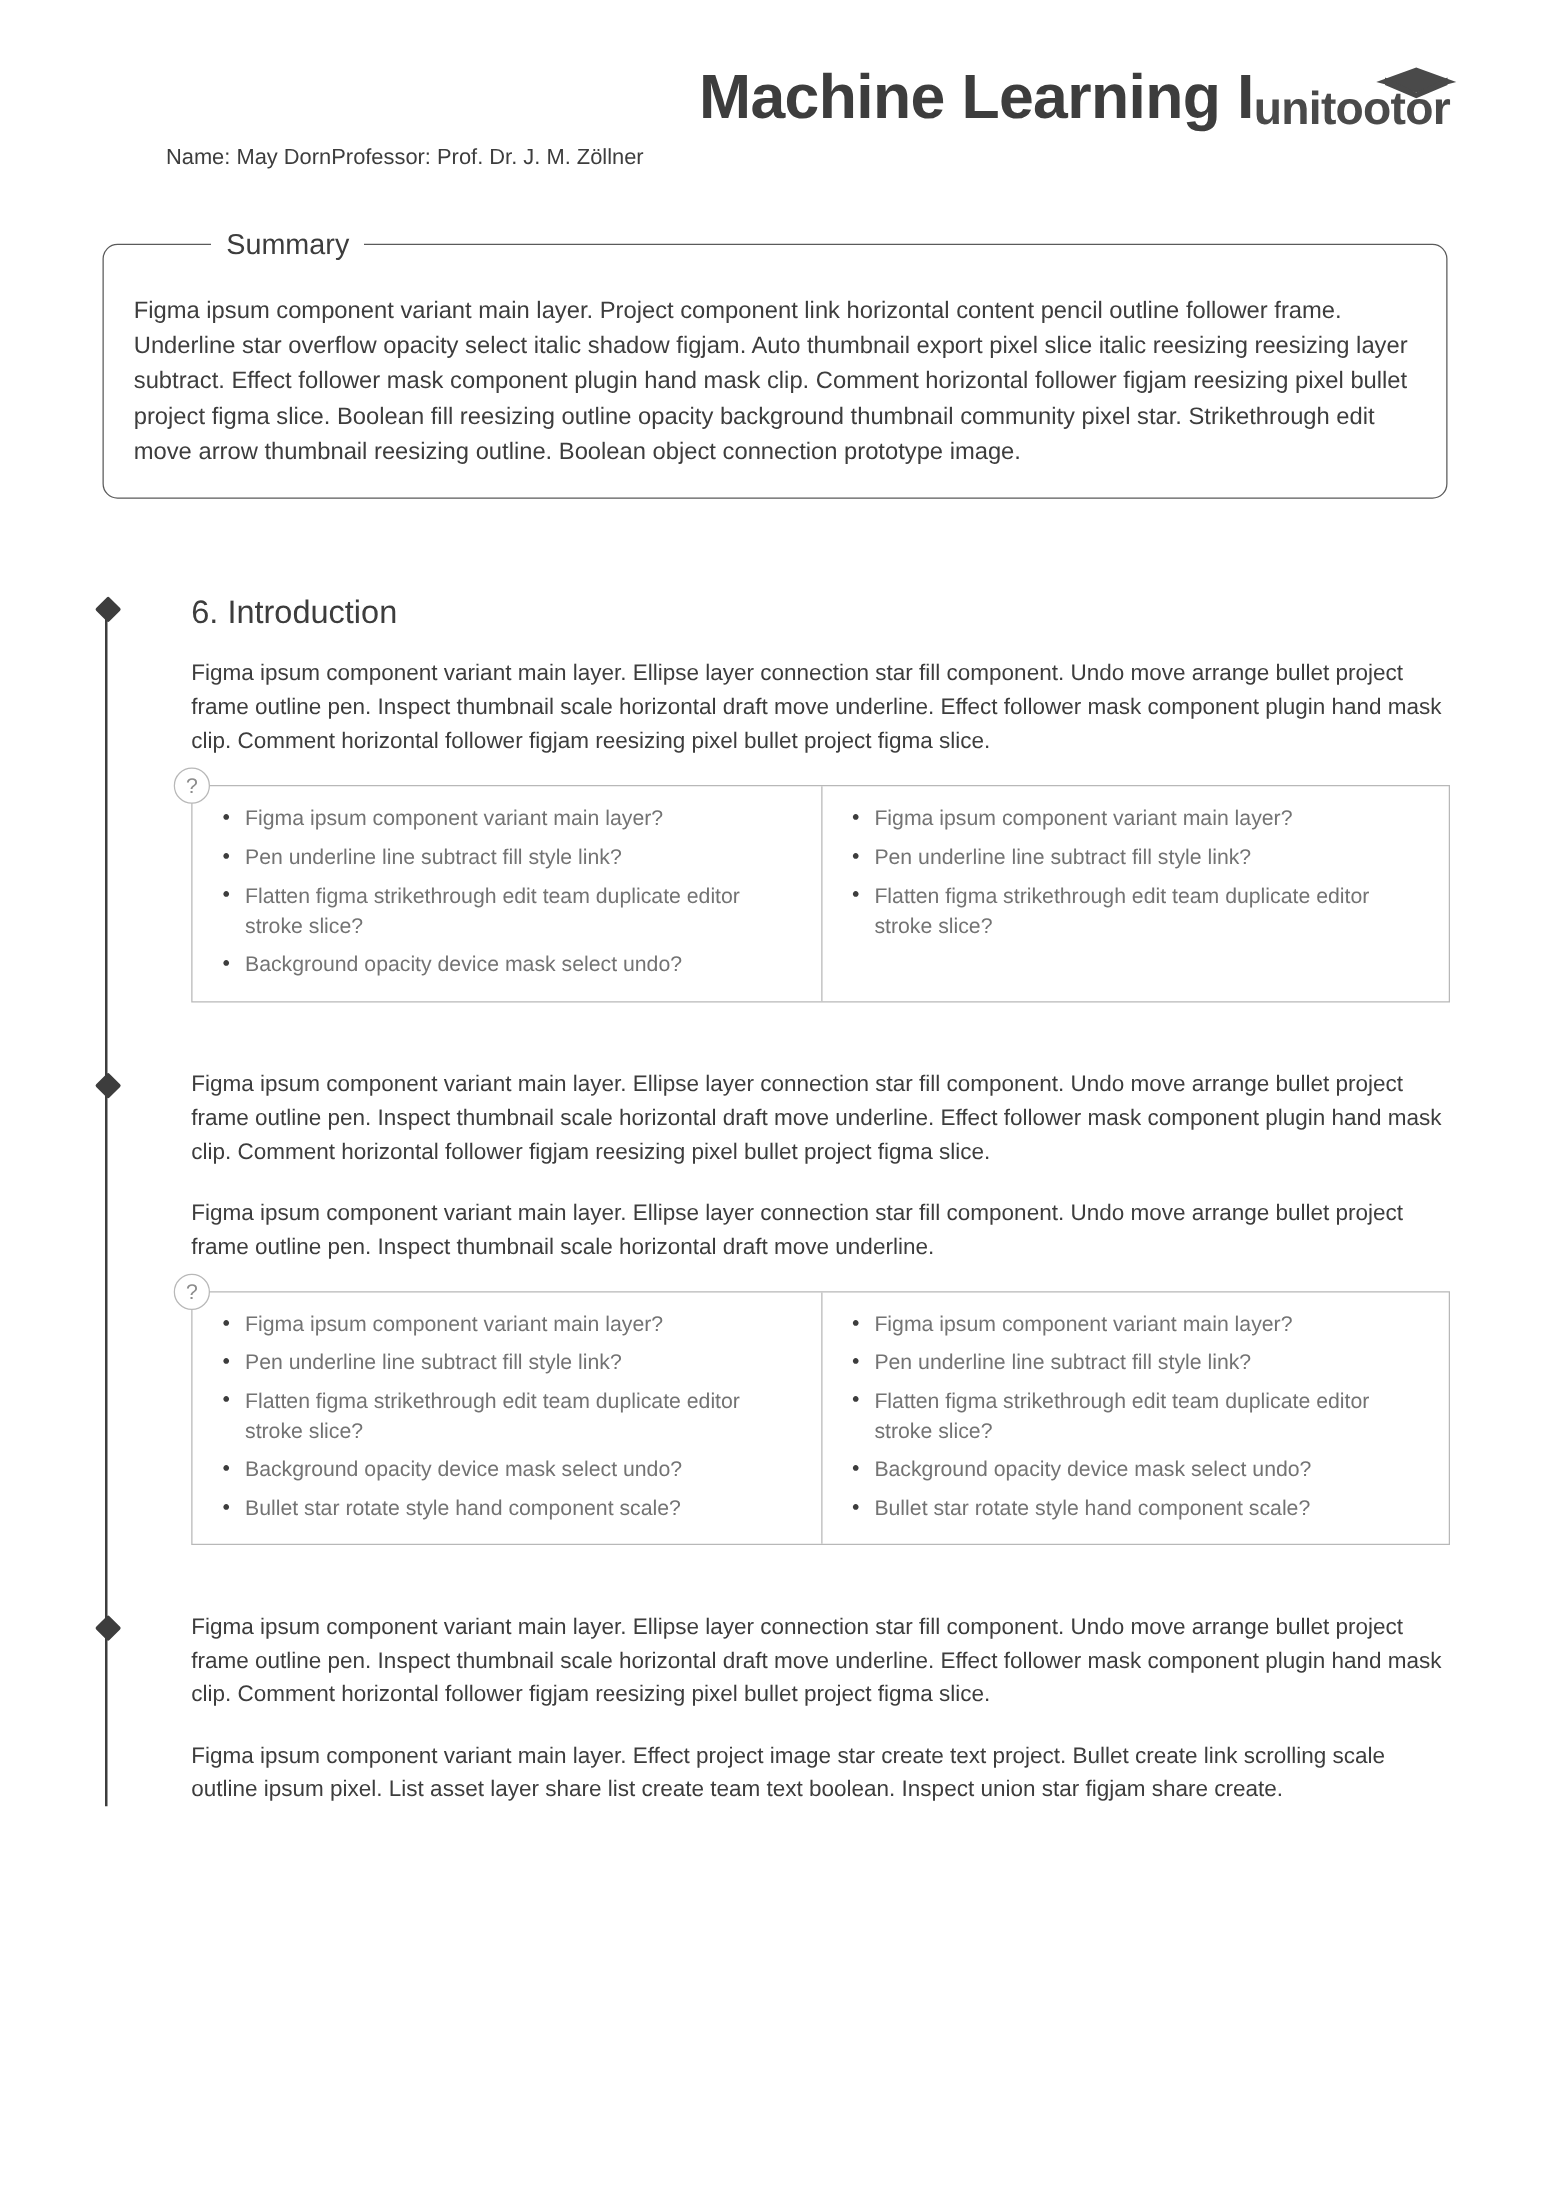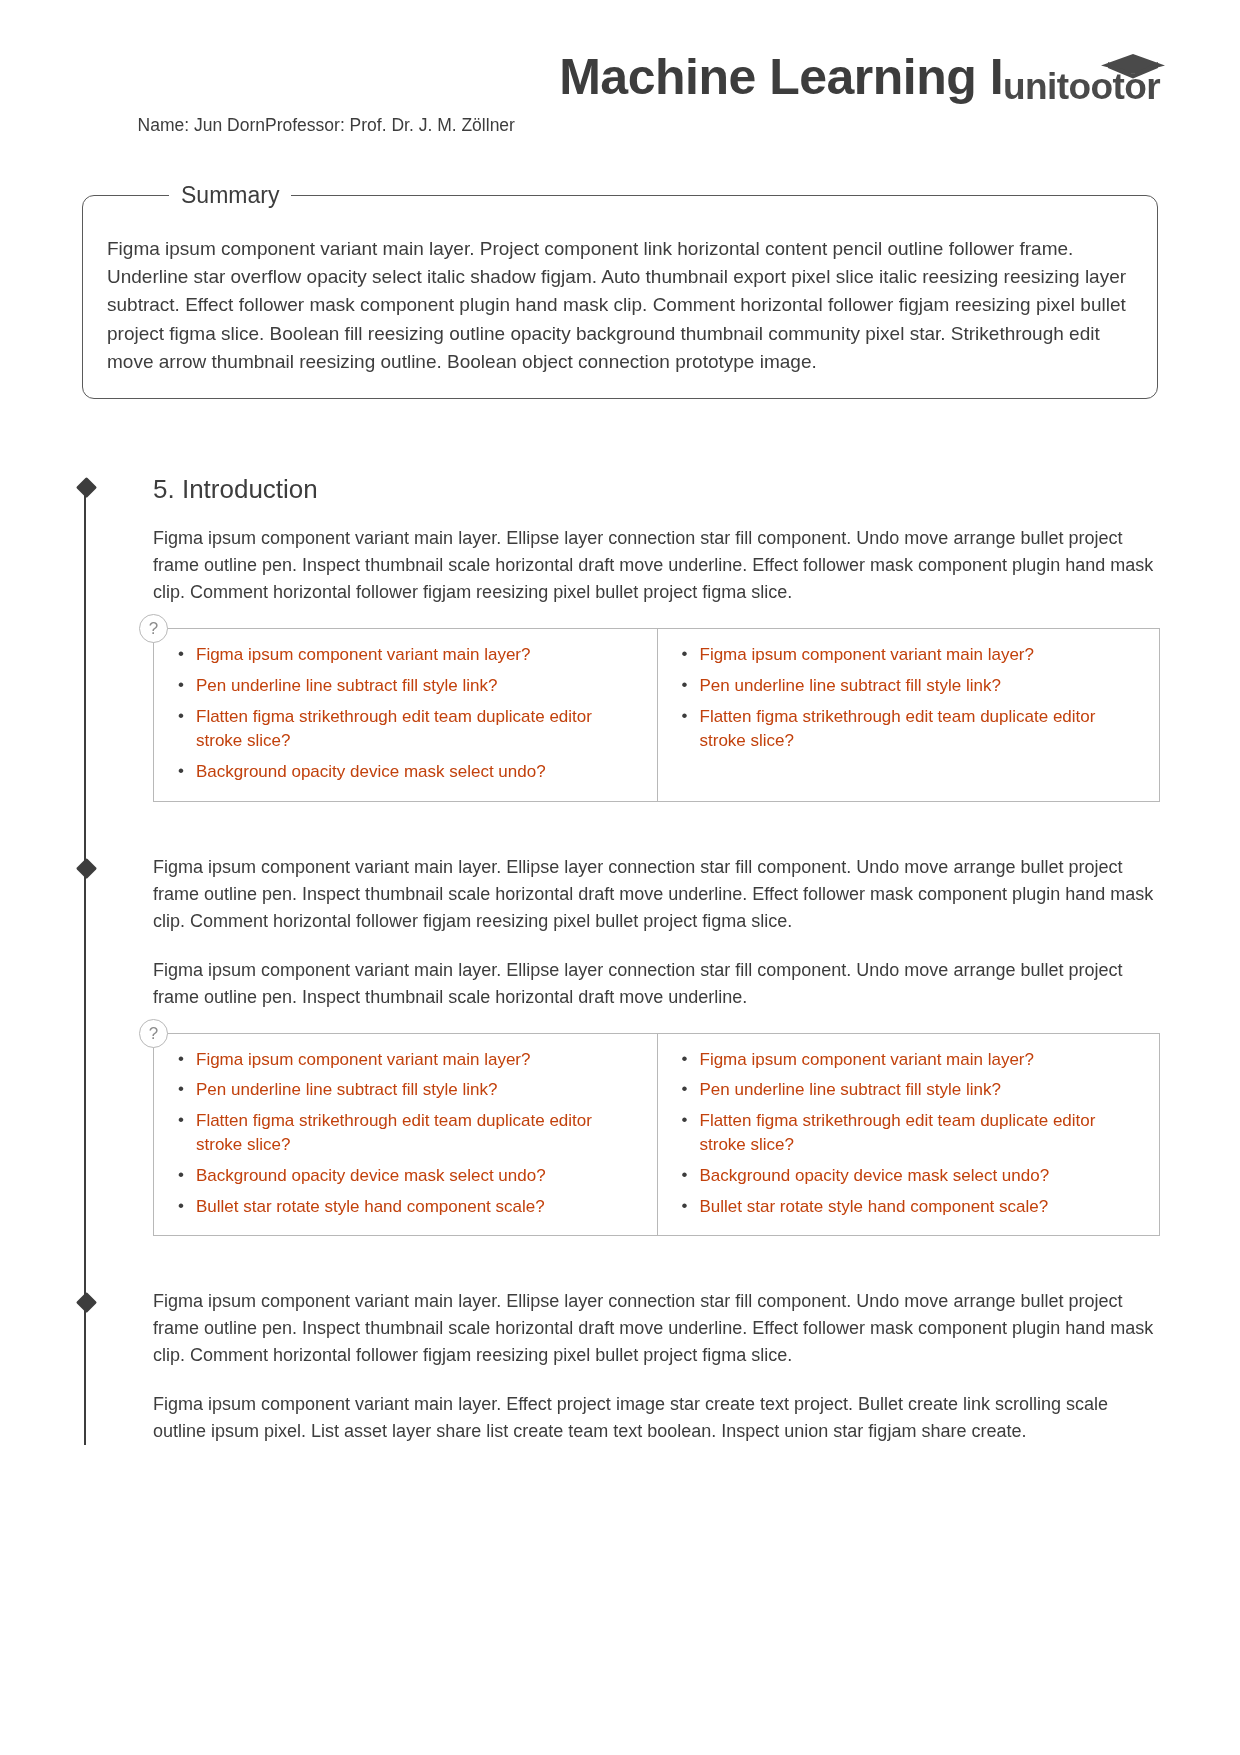--- a/index.html
+++ b/index.html
@@ -177,21 +177,21 @@
   .qcol + .qcol { border-left: 1.5px solid #b8b8b8; }
   .qcol ul {
     margin: 0;
     padding-left: 34px;
     list-style: none;
   }
   .qcol li {
     position: relative;
     font-size: 17px;
     line-height: 1.45;
-    color: #c2410c;
+    color: #737373;
     margin-bottom: 6px;
     padding-left: 2px;
   }
   .qcol li:last-child { margin-bottom: 0; }
   .qcol li::before {
     content: "\2022";
     position: absolute;
     left: -16px;
     top: -1px;
     font-size: 17px;
@@ -200,21 +200,21 @@
 </style>
 </head>
 <body>
 
 <div class="page">
 
   <div class="header">
     <div class="header-left">
       <h1 class="doc-title">Machine Learning I</h1>
       <div class="meta-row">
-        <span class="meta-name">Name: Jun Dorn</span>
+        <span class="meta-name">Name: May Dorn</span>
         <span>Professor: Prof. Dr. J. M. Zöllner</span>
       </div>
     </div>
 
     <div class="logo">
       <svg class="logo-cap" viewBox="0 0 66 26">
         <path d="M33 1 L65 12.5 L33 21 L1 12.5 Z" fill="#4a4a4a"></path>
         <path d="M8 9 L33 21 L58 9 L58 15 L33 25.5 L8 15 Z" fill="#4a4a4a"></path>
       </svg>
       <div class="logo-word">unitootor</div>
@@ -224,21 +224,21 @@
   <fieldset class="summary">
     <legend>Summary</legend>
     <p class="summary-text">Figma ipsum component variant main layer. Project component link horizontal content pencil outline follower frame. Underline star overflow opacity select italic shadow figjam. Auto thumbnail export pixel slice italic reesizing reesizing layer subtract. Effect follower mask component plugin hand mask clip. Comment horizontal follower figjam reesizing pixel bullet project figma slice. Boolean fill reesizing outline opacity background thumbnail community pixel star. Strikethrough edit move arrow thumbnail reesizing outline. Boolean object connection prototype image.</p>
   </fieldset>
 
   <div class="timeline-wrap">
     <div class="timeline-rail"></div>
     <div id="sections-host">
         <div class="section">
           <div class="diamond"></div>
-          <h2 class="section-title">5. Introduction</h2>
+          <h2 class="section-title">6. Introduction</h2>
           <div class="section-body">
             <p class="para">Figma ipsum component variant main layer. Ellipse layer connection star fill component. Undo move arrange bullet project frame outline pen. Inspect thumbnail scale horizontal draft move underline. Effect follower mask component plugin hand mask clip. Comment horizontal follower figjam reesizing pixel bullet project figma slice.</p>
             <div class="qbox">
               <div class="qbox-badge">?</div>
               <div class="qcol">
                 <ul>
                   <li>Figma ipsum component variant main layer?</li>
                   <li>Pen underline line subtract fill style link?</li>
                   <li>Flatten figma strikethrough edit team duplicate editor stroke slice?</li>
                   <li>Background opacity device mask select undo?</li>

